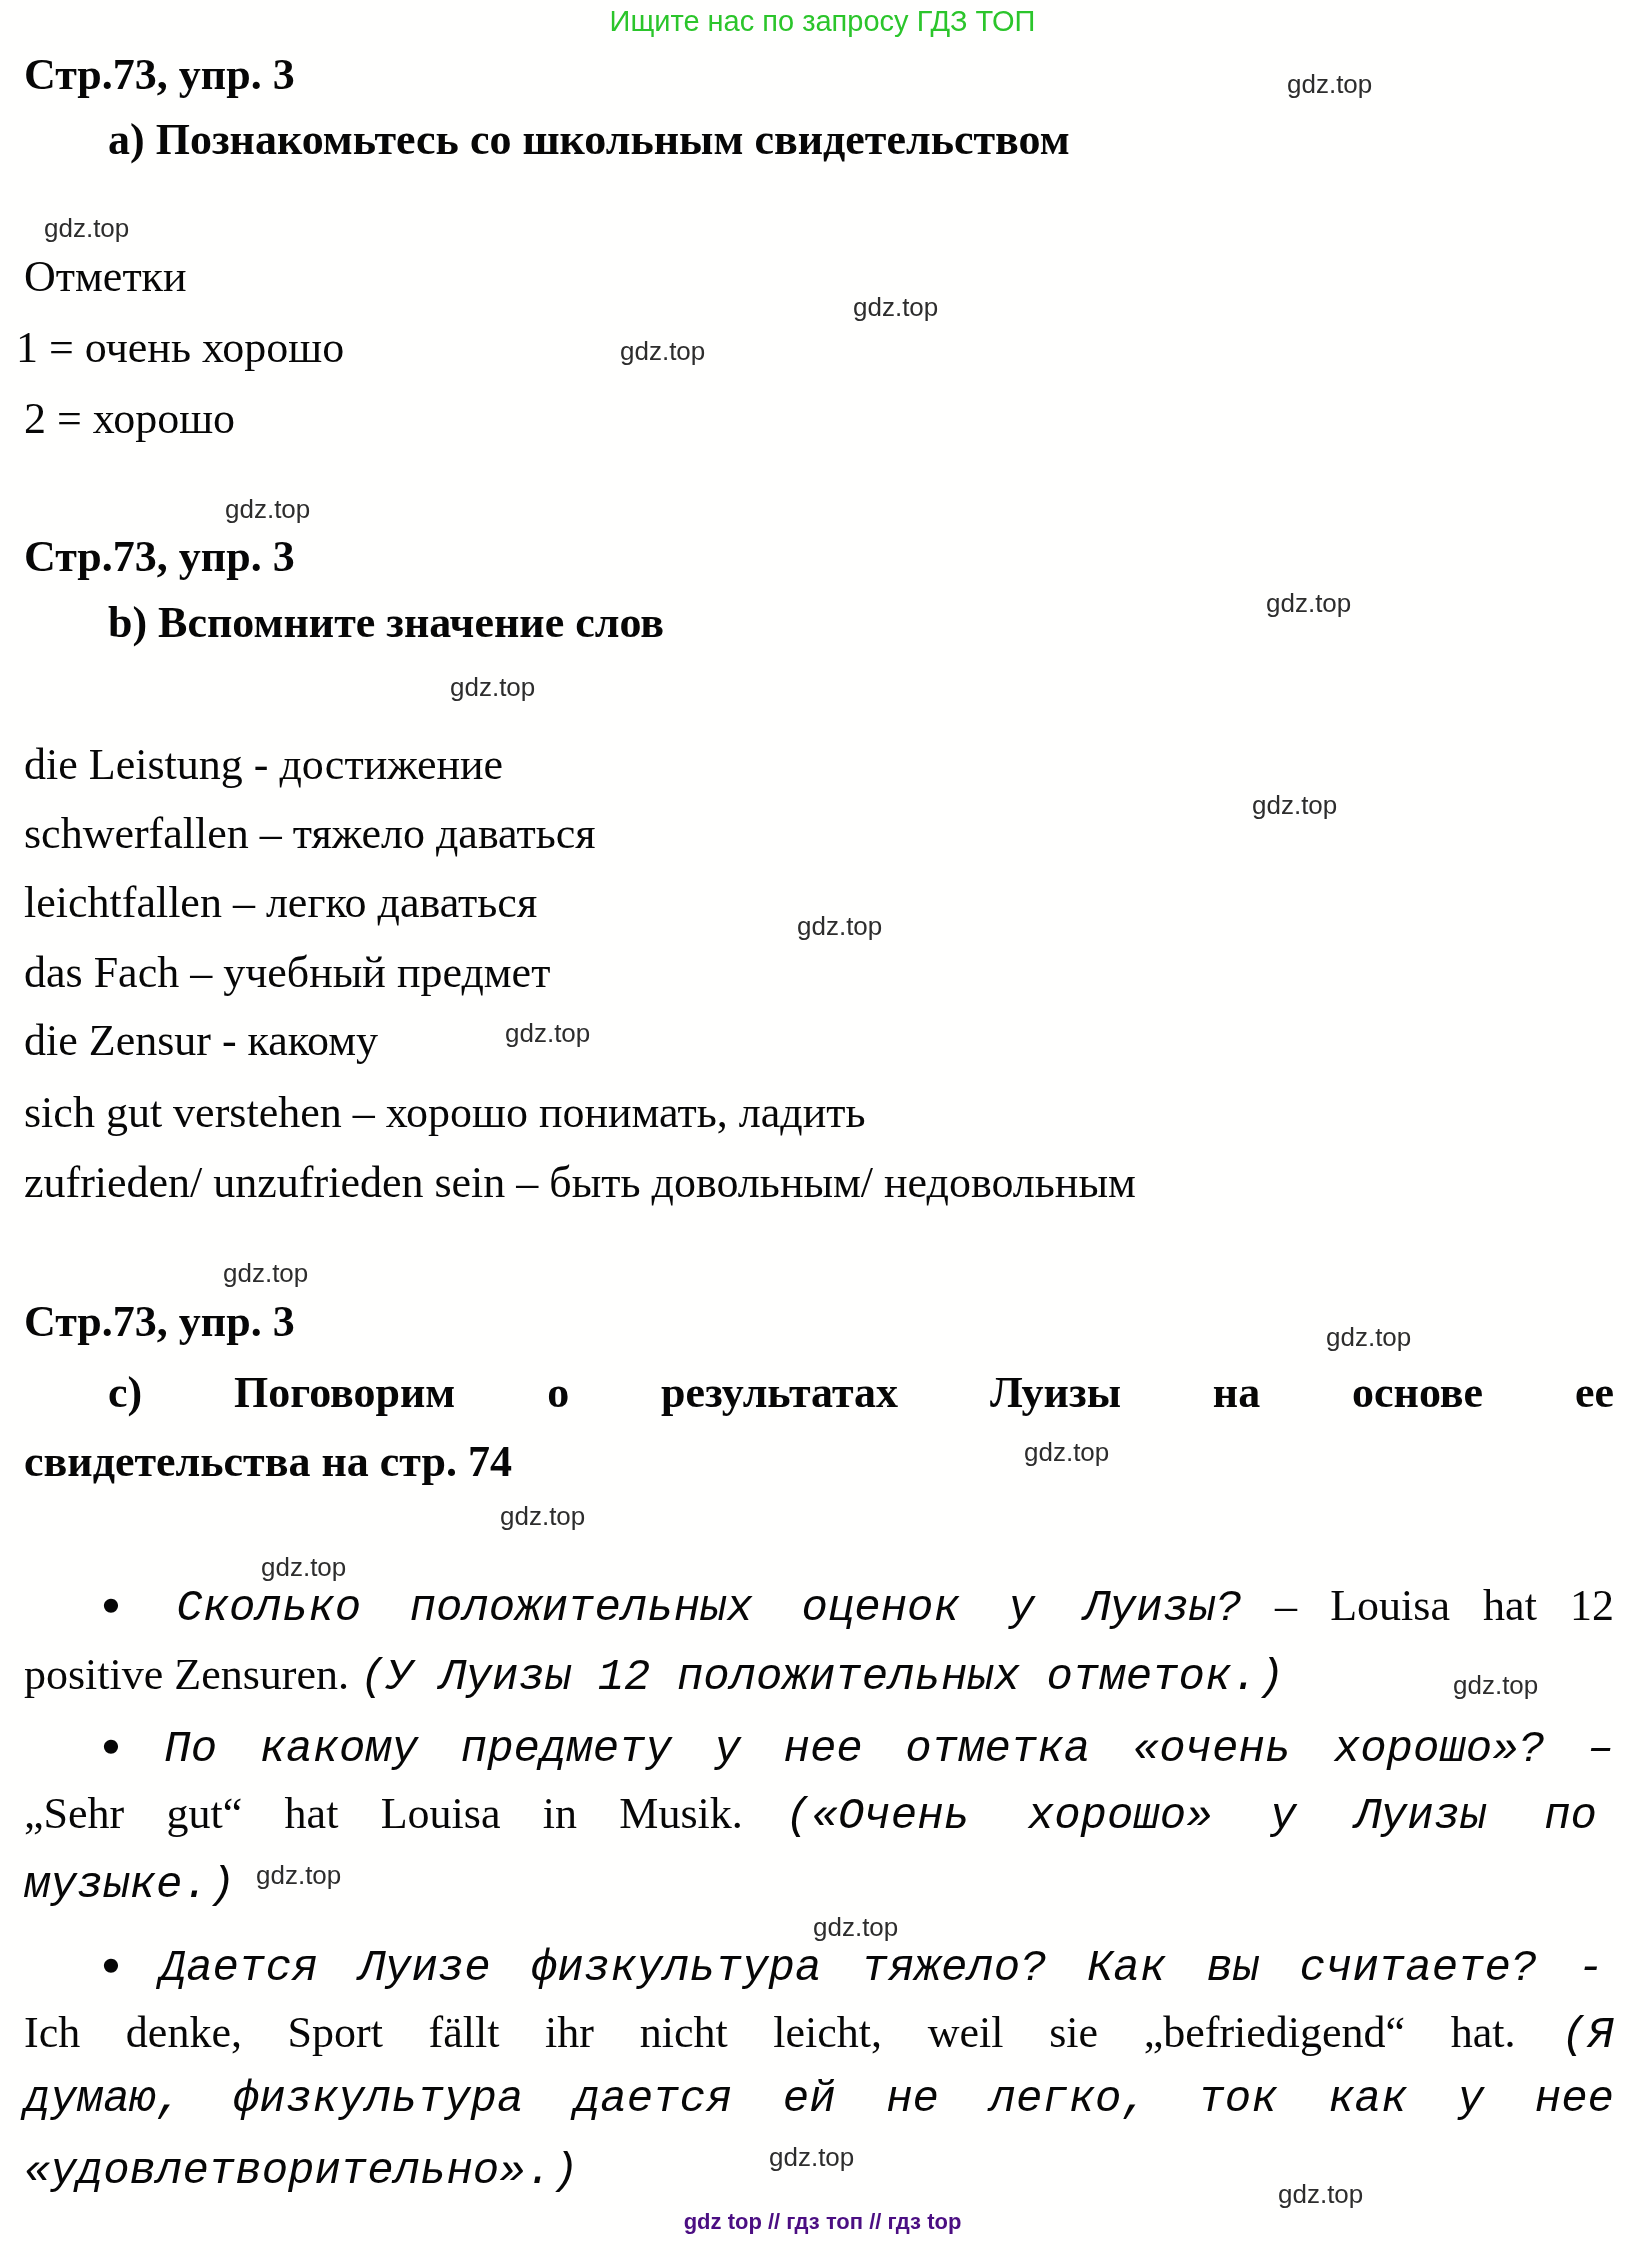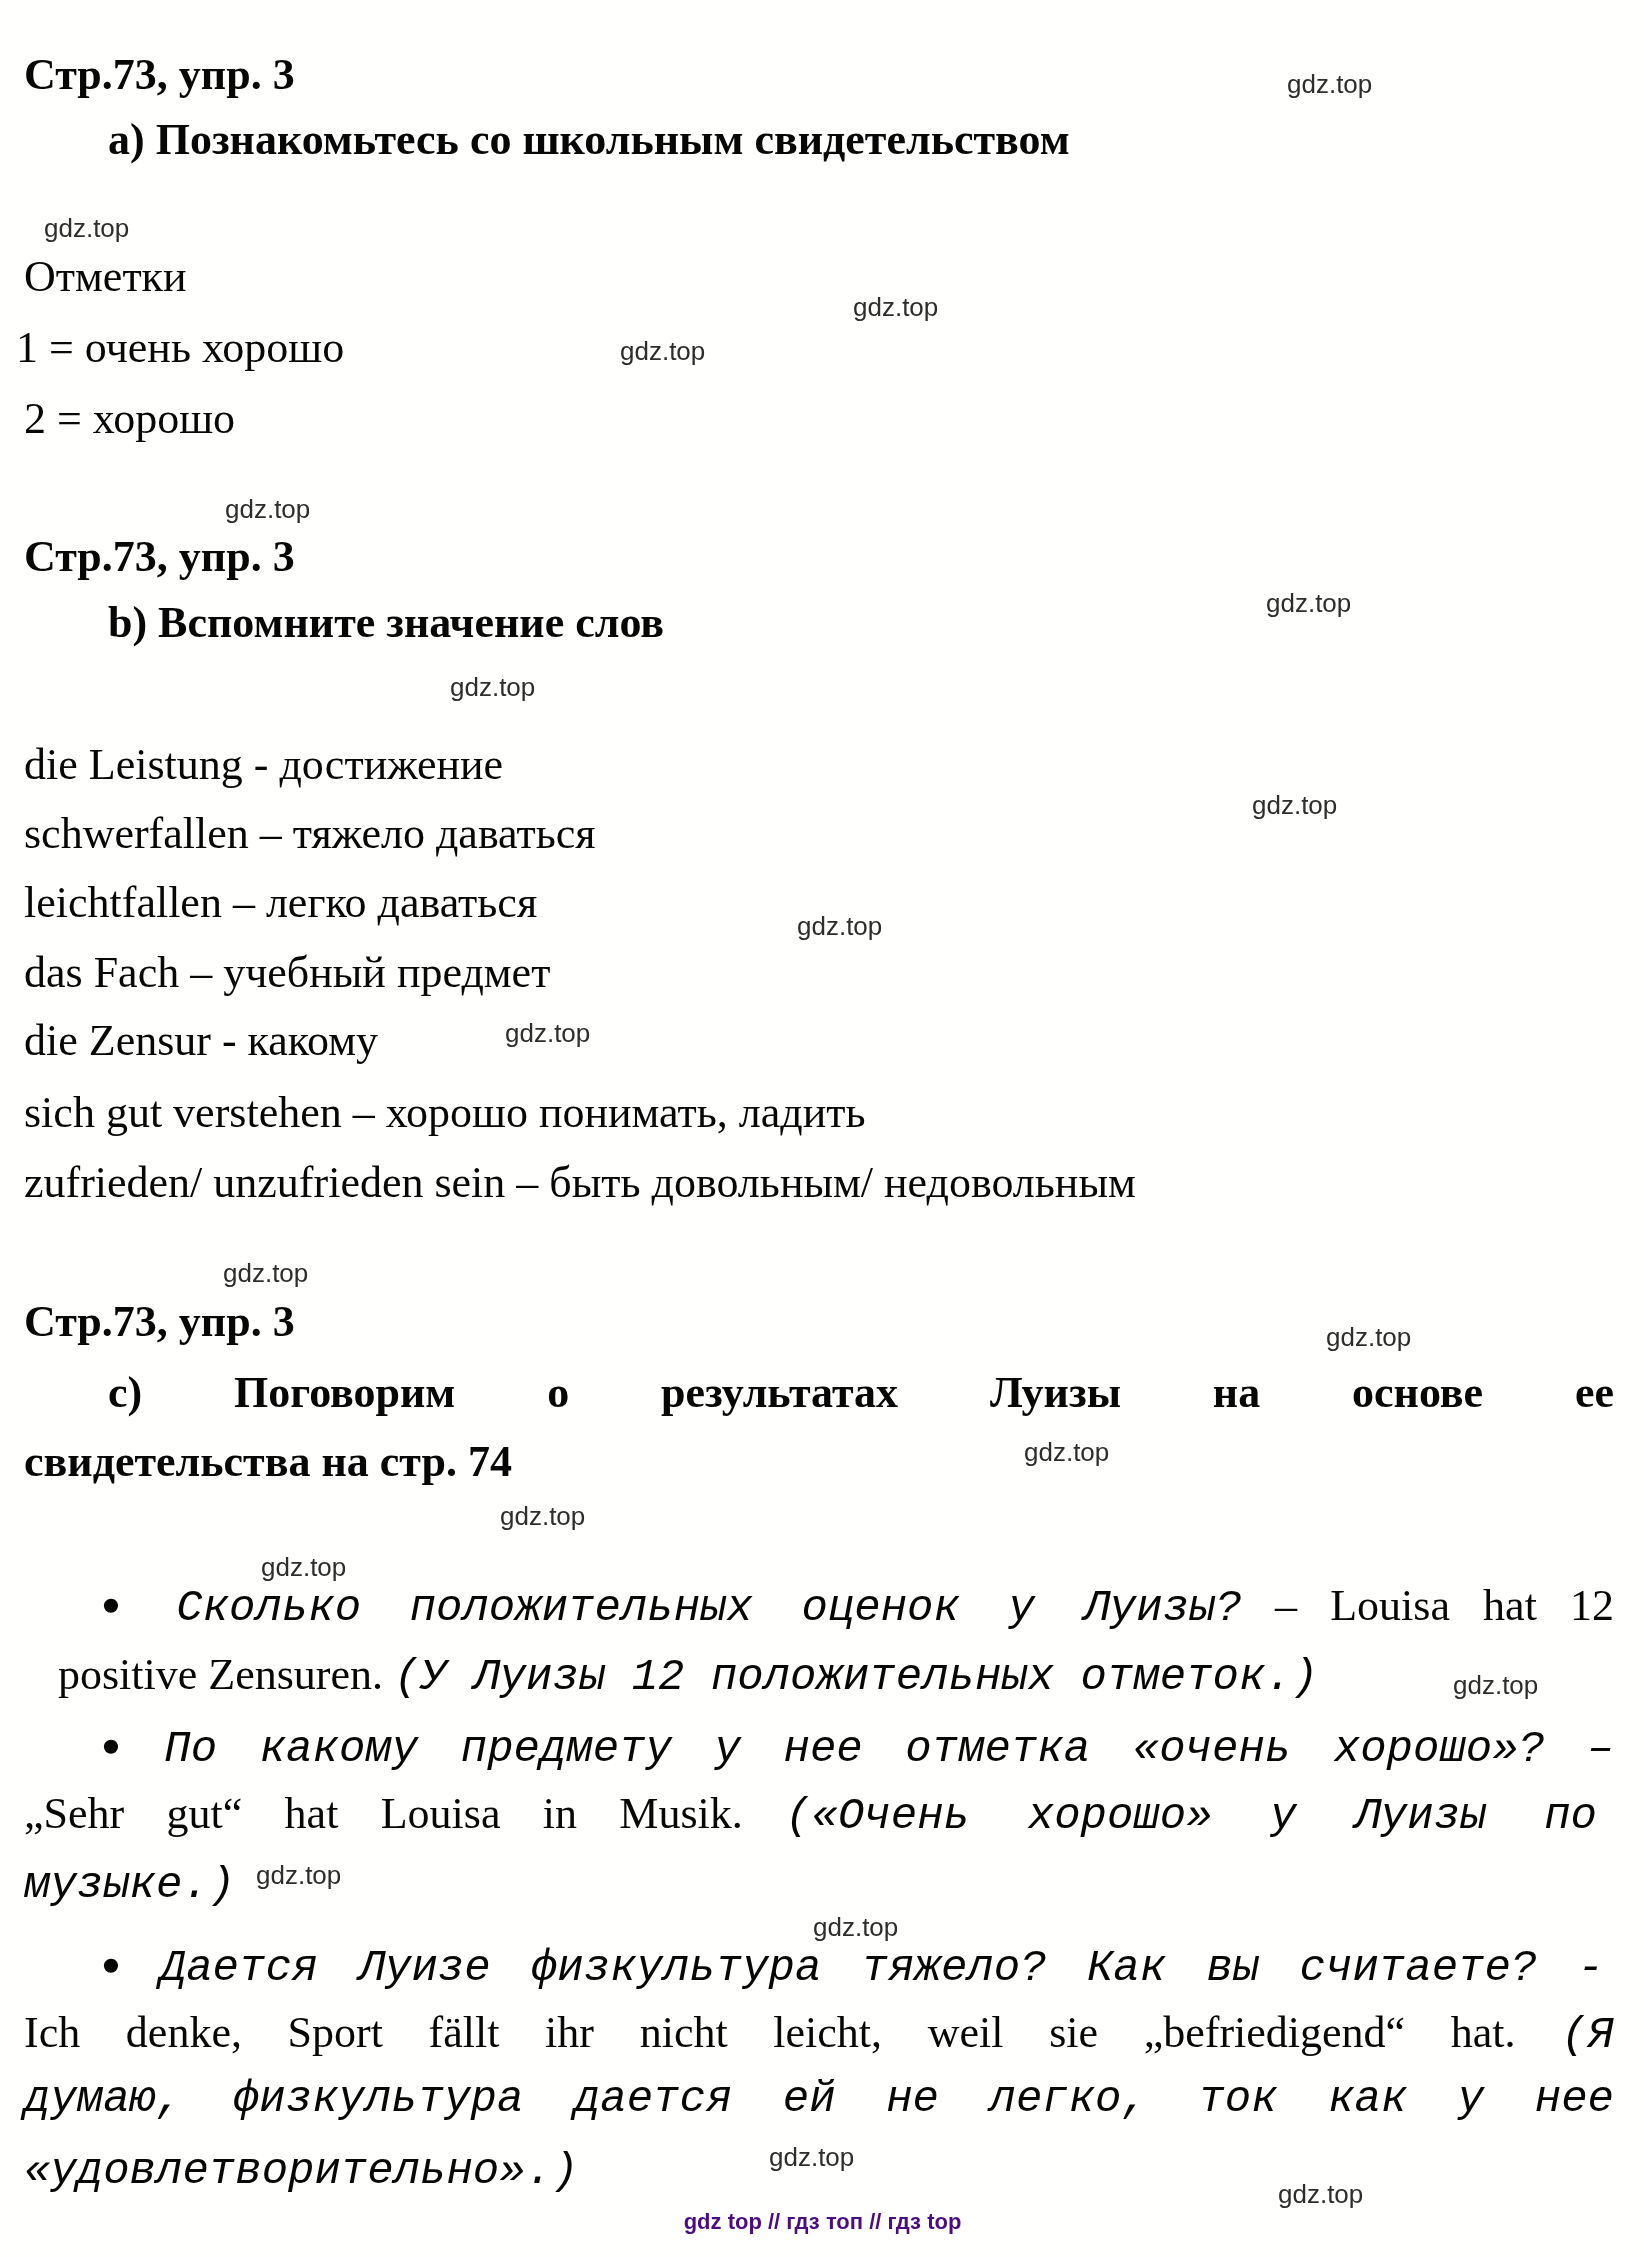--- a/index.html
+++ b/index.html
@@ -5,21 +5,21 @@
   html,body{margin:0;padding:0;background:#ffffff;}
   #scan-page{
     position:relative;
     width:1645px;height:2258px;
     background:#fffffe;
     overflow:hidden;
     font-family:"Liberation Serif", serif;
     color:#070707;
   }
   .row{position:absolute;line-height:1.12;font-size:44px;white-space:nowrap;}
-  .wrap{white-space:normal;margin-left:34px;}
+  .wrap{white-space:normal;}
   .bold{font-weight:bold;}
   .it{font-style:italic;font-family:Liberation Mono, monospace;}
   .just{text-align:justify;text-align-last:justify;white-space:normal;}
   .wm{
     position:absolute;
     font-family:"Liberation Sans", sans-serif;
     font-size:26px;line-height:1;color:#2d2d2d;white-space:nowrap;
   }
   .banner{
     position:absolute;top:5.8px;left:0;width:100%;
@@ -33,20 +33,21 @@
     font-family:"Liberation Sans", sans-serif;
     font-size:22px;line-height:1.1;font-weight:bold;
   }
   .blt{font-size:33px;font-style:normal;vertical-align:4.8px;}
 </style>
 </head>
 <body>
 
 <div id="scan-page">
 
+  <div class="banner" style="color: rgb(43, 197, 43);">Ищите нас по запросу ГДЗ ТОП</div>
 
   <div class="wm" style="top:71px;left:1287px">gdz.top</div>
   <div class="wm" style="top:215px;left:44px">gdz.top</div>
   <div class="wm" style="top:294px;left:853px">gdz.top</div>
   <div class="wm" style="top:338px;left:620px">gdz.top</div>
   <div class="wm" style="top:496px;left:225px">gdz.top</div>
   <div class="wm" style="top:590px;left:1266px">gdz.top</div>
   <div class="wm" style="top:674px;left:450px">gdz.top</div>
   <div class="wm" style="top:792px;left:1252px">gdz.top</div>
   <div class="wm" style="top:913px;left:797px">gdz.top</div>

